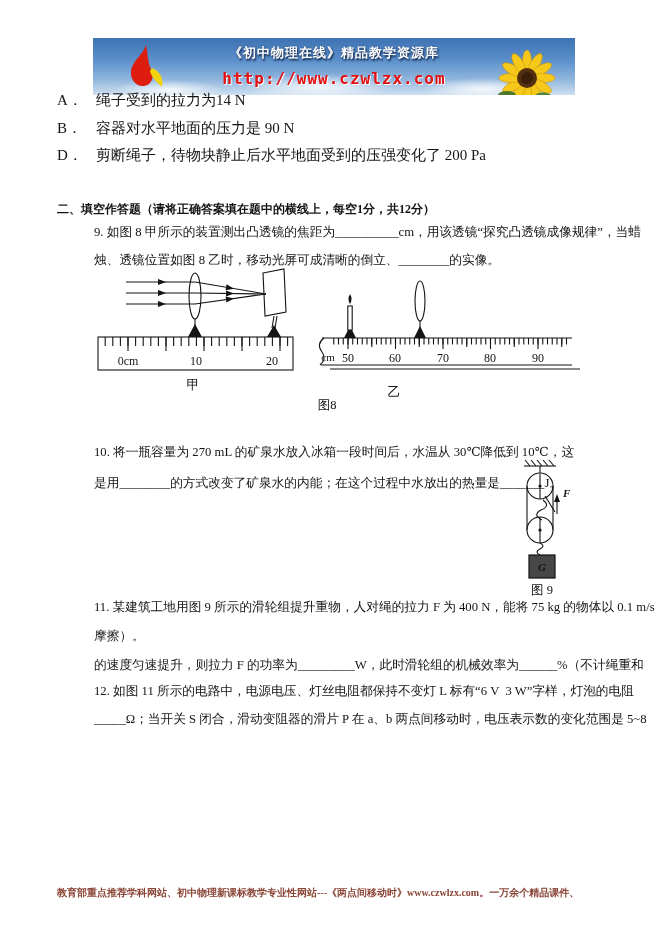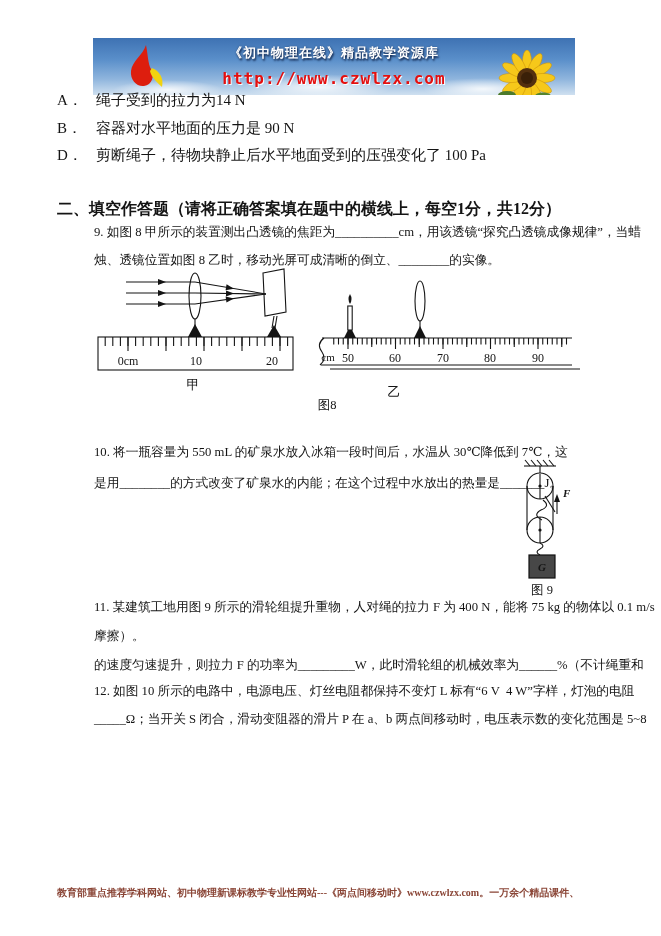--- a/index.html
+++ b/index.html
@@ -20,21 +20,21 @@
   .banner-url{position:absolute;left:0;right:0;top:31px;text-align:center;color:#e40f0f;
               font-family:"DejaVu Sans Mono","Liberation Mono",monospace;font-size:16px;font-weight:bold;
               letter-spacing:1px;text-shadow:1px 1px 0 rgba(255,255,255,.9);}
   .logo{position:absolute;left:30px;top:5px;}
   .sunflower{position:absolute;right:6px;top:12px;}
 
   
   .opts{position:absolute;left:57px;top:87px;font-size:15px;}
   .opt{height:27.5px;line-height:27.5px;white-space:pre;}
   .opt .lab{display:inline-block;width:39px;}
-  .heading{position:absolute;left:57px;top:197px;font-size:16px;font-weight:bold;
+  .heading{position:absolute;left:57px;top:197px;font-size:12px;font-weight:bold;
            line-height:24px;white-space:pre;}
   .q{position:absolute;left:57px;font-size:12.7px;margin-left:37px;}
   .qline{white-space:pre;}
   #q9{top:218px;}  #q9 .qline{line-height:28px;}
   #q10{top:437px;} #q10 .qline{line-height:30.5px;}
   #q11{top:593px;} #q11 .qline{line-height:29px;}
   #q12{top:678px;} #q12 .qline{line-height:27.5px;}
   sub{font-size:8px;} sup{font-size:8px;}
 
   .footer{position:absolute;left:57px;top:862px;font-size:10px;line-height:12.5px;
@@ -79,21 +79,21 @@
         <circle cx="50" cy="28" r="6" fill="#3a2008"></circle>
         <ellipse cx="30" cy="45" rx="9" ry="4" fill="#4c7a2c"></ellipse>
         <ellipse cx="66" cy="46" rx="8" ry="3.5" fill="#55842f"></ellipse>
       </g>
     </svg>
   </div>
 
   <div class="opts">
     <div class="opt"><span class="lab">A．</span><span>绳子受到的拉力为14 N</span></div>
     <div class="opt"><span class="lab">B．</span><span>容器对水平地面的压力是 90 N</span></div>
-    <div class="opt"><span class="lab">D．</span><span>剪断绳子，待物块静止后水平地面受到的压强变化了 100 Pa</span></div>
+    <div class="opt"><span class="lab">D．</span><span>剪断绳子，待物块静止后水平地面受到的压强变化了 200 Pa</span></div>
   </div>
 
   <div class="heading">二、填空作答题（请将正确答案填在题中的横线上，每空1分，共12分）</div>
 
   <div class="q" id="q9">
     <div class="qline">9. 如图 8 甲所示的装置测出凸透镜的焦距为__________cm，用该透镜“探究凸透镜成像规律”，当蜡</div>
     <div class="qline">烛、透镜位置如图 8 乙时，移动光屏可成清晰的倒立、________的实像。</div>
   </div>
 
   <svg class="fig8" width="500" height="150" viewBox="0 0 500 150">
@@ -163,21 +163,21 @@
     <g>
       <ellipse cx="340" cy="33" rx="5" ry="20" fill="#fff" class="stroke"></ellipse>
       <line x1="340" y1="53" x2="340" y2="62" class="stroke"></line>
       <polygon points="334,70 346,70 340,58" fill="#141414"></polygon>
     </g>
     <text x="314" y="128" font-size="13" text-anchor="middle">乙</text>
     <text x="247" y="141" font-size="12.5" text-anchor="middle">图8</text>
   </svg>
 
   <div class="q" id="q10">
-    <div class="qline">10. 将一瓶容量为 550 mL 的矿泉水放入冰箱一段时间后，水温从 30℃降低到 7℃，这</div>
+    <div class="qline">10. 将一瓶容量为 270 mL 的矿泉水放入冰箱一段时间后，水温从 30℃降低到 10℃，这</div>
     <div class="qline">是用________的方式改变了矿泉水的内能；在这个过程中水放出的热量是_______J。</div>
   </div>
 
   <svg class="fig9" width="112" height="150" viewBox="0 0 112 150">
     <g class="stroke">
       <line x1="19" y1="16" x2="51" y2="16"></line>
       <path d="M25 16 l-5 -6 M31 16 l-5 -6 M37 16 l-5 -6 M43 16 l-5 -6 M49 16 l-5 -6"></path>
     </g>
     <line x1="35" y1="16" x2="35" y2="23" class="stroke"></line>
     <g>
@@ -209,21 +209,21 @@
     <text x="37" y="144" font-size="12.5" text-anchor="middle">图 9</text>
   </svg>
 
   <div class="q" id="q11">
     <div class="qline">11. 某建筑工地用图 9 所示的滑轮组提升重物，人对绳的拉力 F 为 400 N，能将 75 kg 的物体以 0.1 m/s</div>
     <div class="qline">摩擦）。</div>
     <div class="qline">的速度匀速提升，则拉力 F 的功率为_________W，此时滑轮组的机械效率为______%（不计绳重和</div>
   </div>
 
   <div class="q" id="q12">
-    <div class="qline">12. 如图 10 所示的电路中，电源电压、灯丝电阻都保持不变灯 L 标有“6 V  4 W”字样，灯泡的电阻</div>
+    <div class="qline">12. 如图 11 所示的电路中，电源电压、灯丝电阻都保持不变灯 L 标有“6 V  3 W”字样，灯泡的电阻</div>
     <div class="qline">_____Ω；当开关 S 闭合，滑动变阻器的滑片 P 在 a、b 两点间移动时，电压表示数的变化范围是 5~8</div>
   </div>
 
   <div class="footer">
     <div>教育部重点推荐学科网站、初中物理新课标教学专业性网站---《两点间移动时》www.czwlzx.com。一万余个精品课件、</div>
   </div>
 
 </div>
 
 </body></html>

